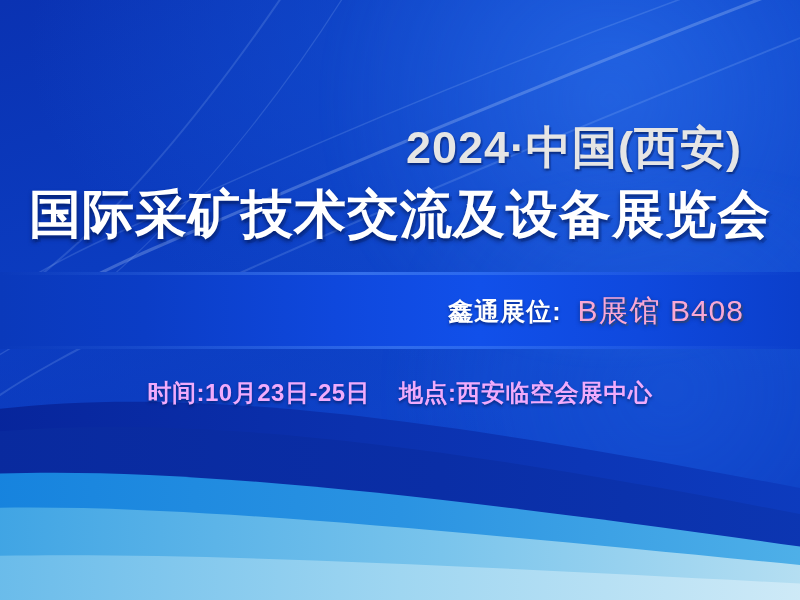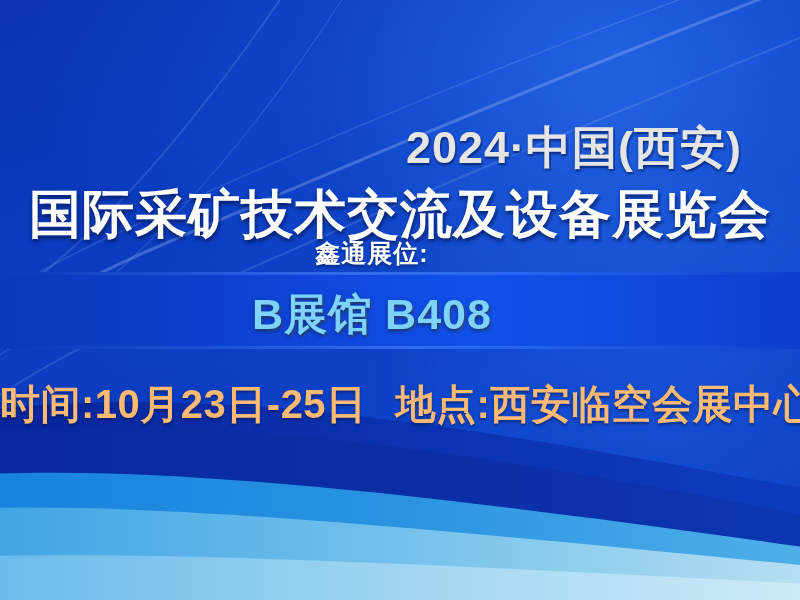--- a/index.html
+++ b/index.html
@@ -131,50 +131,49 @@
     position: absolute;
     left: 0;
     right: 56px;
     top: 278px;
     height: 66px;
     display: flex;
     align-items: center;
     justify-content: flex-end;
     gap: 16px;
     white-space: nowrap;
-    flex-direction: column;
   }
   .booth-label {
     color: #ffffff;
     font-size: 25px;
     font-weight: bold;
     letter-spacing: 1px;
     text-shadow: 0 2px 3px rgba(0,16,60,0.55);
   }
   .booth-value {
-    color: #7dd3fc;
-    font-size: 43px;
-    font-weight: bold;
+    color: #f9a8d4;
+    font-size: 30px;
+    font-weight: normal;
     letter-spacing: 1px;
     text-shadow:
       0 2px 4px rgba(0,20,70,0.55),
       2px 2px 0 rgba(120,100,10,0.30);
   }
   .info-row {
     position: absolute;
     left: 0;
     right: 0;
     top: 377px;
     text-align: center;
     white-space: nowrap;
   }
   .info-item {
     display: inline-block;
-    color: #fdba74;
-    font-size: 40px;
+    color: #f0abfc;
+    font-size: 24px;
     font-weight: bold;
     letter-spacing: 0.5px;
     text-shadow: 0 2px 3px rgba(0,18,70,0.55);
   }
   .info-gap { display: inline-block; width: 20px; }
 </style>
 </head>
 <body>
 
 <div id="poster">

